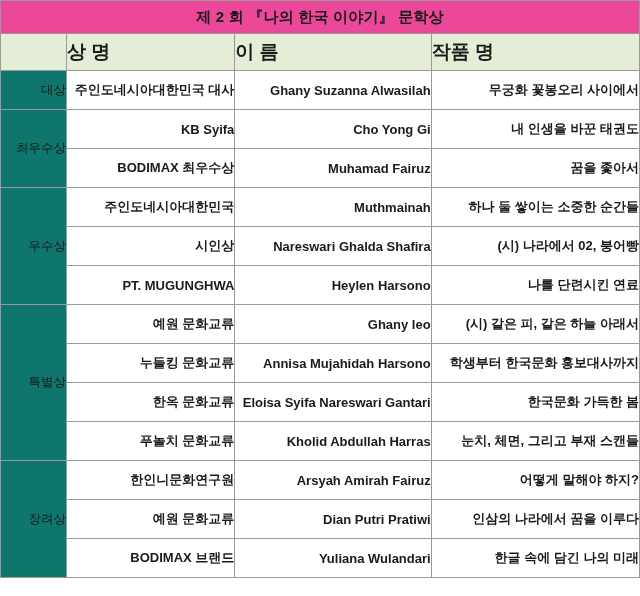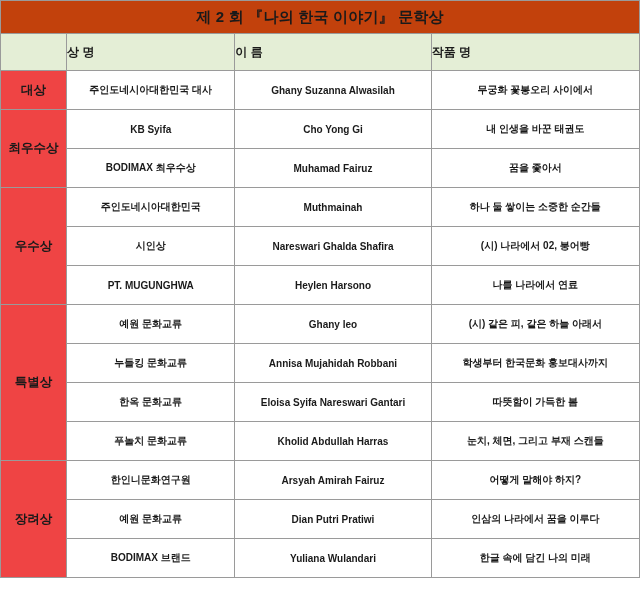--- a/index.html
+++ b/index.html
@@ -17,52 +17,52 @@
     width: 640px;
     border-collapse: collapse;
     table-layout: fixed;
   }
   #award-table td, #award-table th {
     border: 1px solid #9a9a9a;
     padding: 0;
     vertical-align: middle;
   }
   .title-cell {
-    background: #c2410c;
+    background: #ec4899;
     text-align: center;
     font-weight: bold;
     font-size: 15px;
     height: 32px;
     letter-spacing: 0.2px;
   }
   .header-cell {
     background: #e4eed6;
     font-weight: bold;
-    font-size: 12px;
+    font-size: 19px;
     height: 36px;
     padding-left: 10px;
   }
   .header-cell.center {
     text-align: center;
     padding-left: 0;
   }
   .cat-cell {
-    background: #ef4444;
-    font-weight: bold;
+    background: #0f766e;
+    font-weight: normal;
     font-size: 12.5px;
     padding-left: 7px;
-    text-align: center;
+    text-align: right;
   }
   .data-cell {
     background: #ffffff;
-    font-size: 10px;
+    font-size: 13px;
     font-weight: bold;
     padding-left: 9px;
     height: 38px;
-    text-align: center;
+    text-align: right;
     overflow: hidden;
     white-space: nowrap;
   }
   .col-cat { width: 66px; }
   .col-award { width: 168px; }
   .col-name { width: 196px; }
   .col-work { width: 208px; }
 </style>
 </head>
 <body>
@@ -108,37 +108,37 @@
         <td class="data-cell">하나 둘 쌓이는 소중한 순간들</td>
       </tr>
       <tr>
         <td class="data-cell">시인상</td>
         <td class="data-cell">Nareswari Ghalda Shafira</td>
         <td class="data-cell">(시) 나라에서 02, 붕어빵</td>
       </tr>
       <tr>
         <td class="data-cell">PT. MUGUNGHWA</td>
         <td class="data-cell">Heylen Harsono</td>
-        <td class="data-cell">나를 나라에서 연료</td>
+        <td class="data-cell">나를 단련시킨 연료</td>
       </tr>
       <tr>
         <td class="cat-cell" rowspan="4">특별상</td>
         <td class="data-cell">예원 문화교류</td>
         <td class="data-cell">Ghany leo</td>
         <td class="data-cell">(시) 같은 피, 같은 하늘 아래서</td>
       </tr>
       <tr>
         <td class="data-cell">누들킹 문화교류</td>
-        <td class="data-cell">Annisa Mujahidah Robbani</td>
+        <td class="data-cell">Annisa Mujahidah Harsono</td>
         <td class="data-cell">학생부터 한국문화 홍보대사까지</td>
       </tr>
       <tr>
         <td class="data-cell">한옥 문화교류</td>
         <td class="data-cell">Eloisa Syifa Nareswari Gantari</td>
-        <td class="data-cell">따뜻함이 가득한 봄</td>
+        <td class="data-cell">한국문화 가득한 봄</td>
       </tr>
       <tr>
         <td class="data-cell">푸놀치 문화교류</td>
         <td class="data-cell">Kholid Abdullah Harras</td>
         <td class="data-cell">눈치, 체면, 그리고 부재 스캔들</td>
       </tr>
       <tr>
         <td class="cat-cell" rowspan="3">장려상</td>
         <td class="data-cell">한인니문화연구원</td>
         <td class="data-cell">Arsyah Amirah Fairuz</td>

